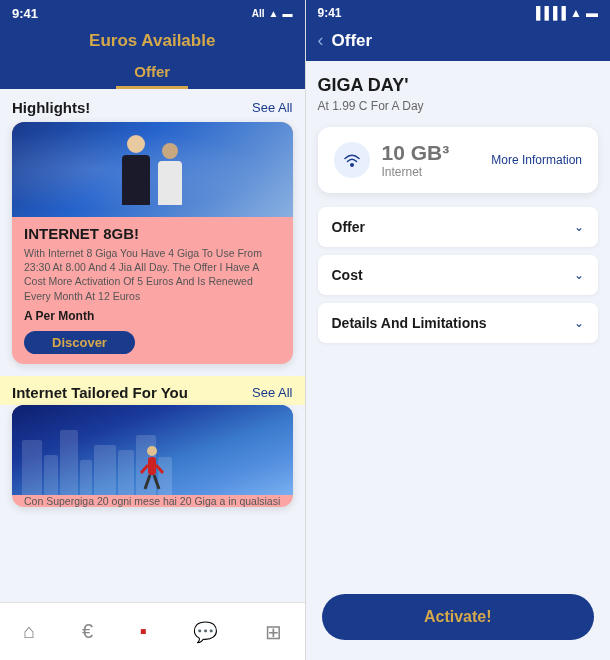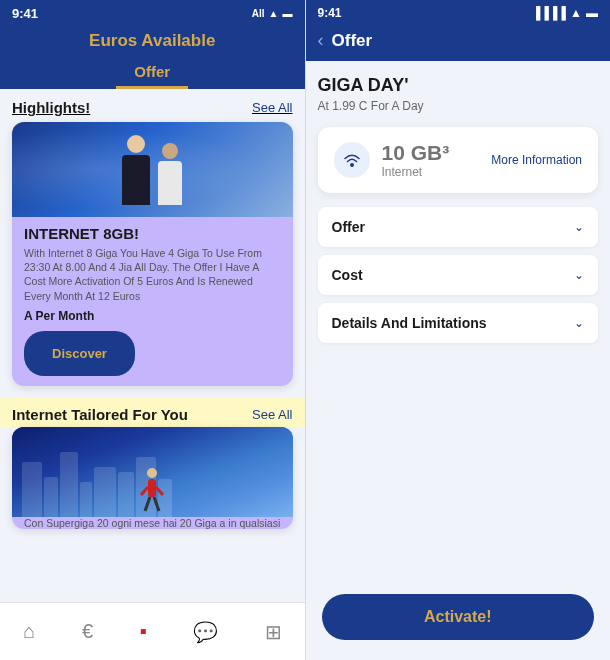--- a/index.html
+++ b/index.html
@@ -64,38 +64,37 @@
       background: #f0f4fa;
       padding-bottom: 60px;
     }
 
     .section-header {
       display: flex;
       justify-content: space-between;
       align-items: center;
       padding: 10px 12px 6px;
       background: #f0f4fa;
-      text-decoration: underline;
     }
 
     .section-title {
       font-size: 15px;
       font-weight: 700;
       color: #1a1a1a;
     }
 
     .see-all {
       font-size: 13px;
       color: #1a3a8c;
       cursor: pointer;
     }
 
     .promo-card {
       margin: 0 12px 12px;
-      background: #c4b5fd;
+      background: #fca5a5;
       border-radius: 12px;
       overflow: hidden;
       box-shadow: 0 2px 8px rgba(0,0,0,0.12);
     }
 
     .promo-image {
       width: 100%;
       height: 95px;
       background: linear-gradient(135deg, #1a3a8c 0%, #2a5adc 50%, #8ab0e0 100%);
       position: relative;
@@ -164,21 +163,21 @@
       font-weight: 600;
       color: #1a1a1a;
       margin-bottom: 8px;
     }
 
     .discover-btn {
       background: #1a3a8c;
       color: #d4a84b;
       border: none;
       border-radius: 20px;
-      padding: 15px 28px;
+      padding: 4px 28px;
       font-size: 13px;
       font-weight: 600;
       cursor: pointer;
       display: block;
     }
 
     .section2-header {
       display: flex;
       justify-content: space-between;
       align-items: center;

